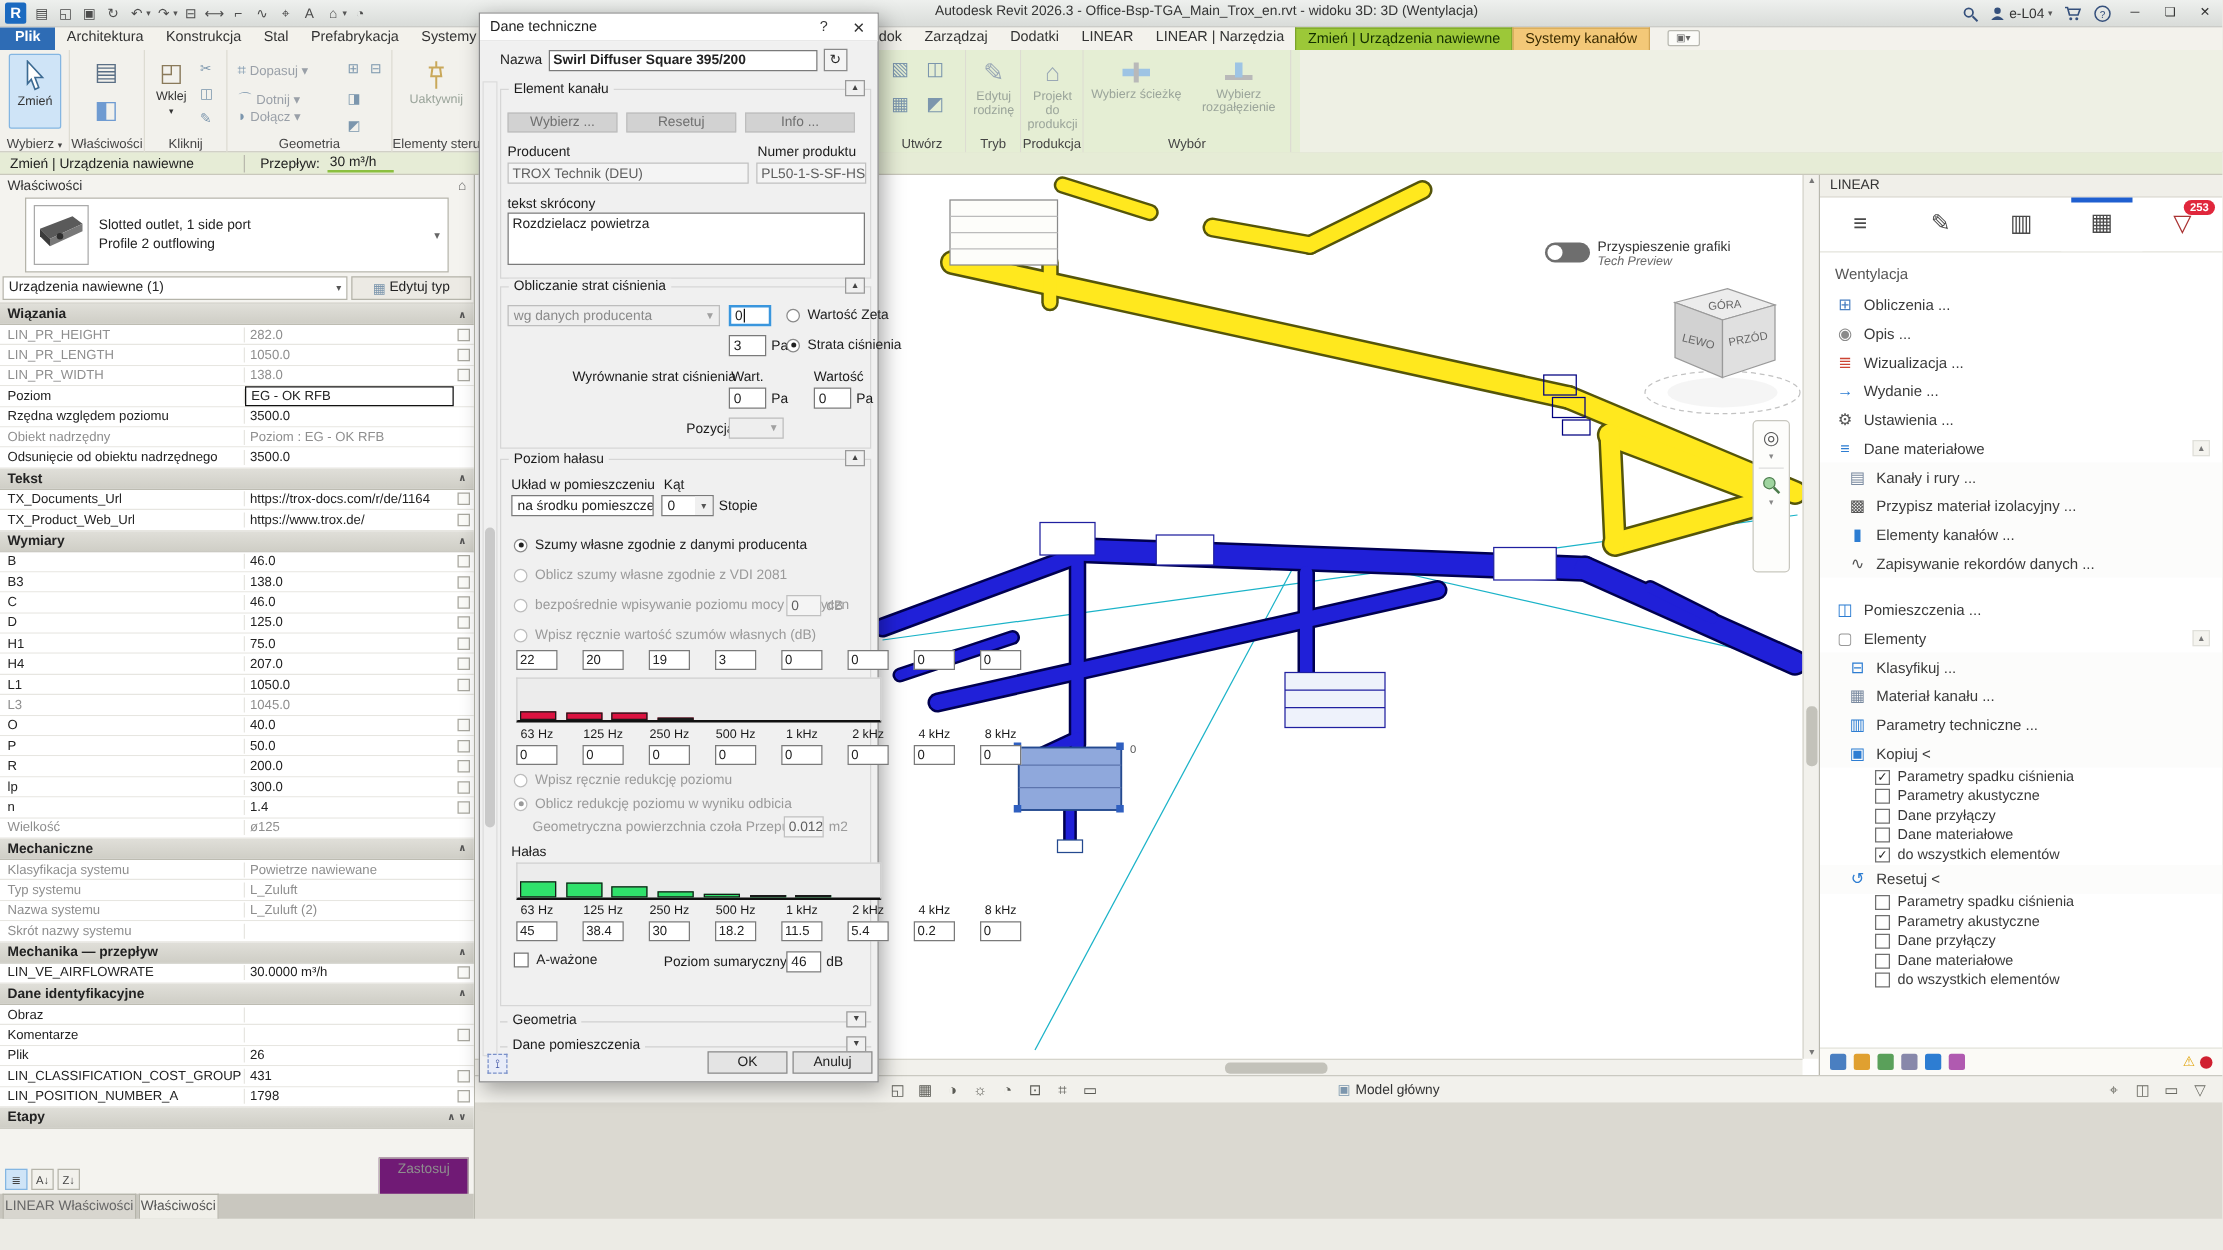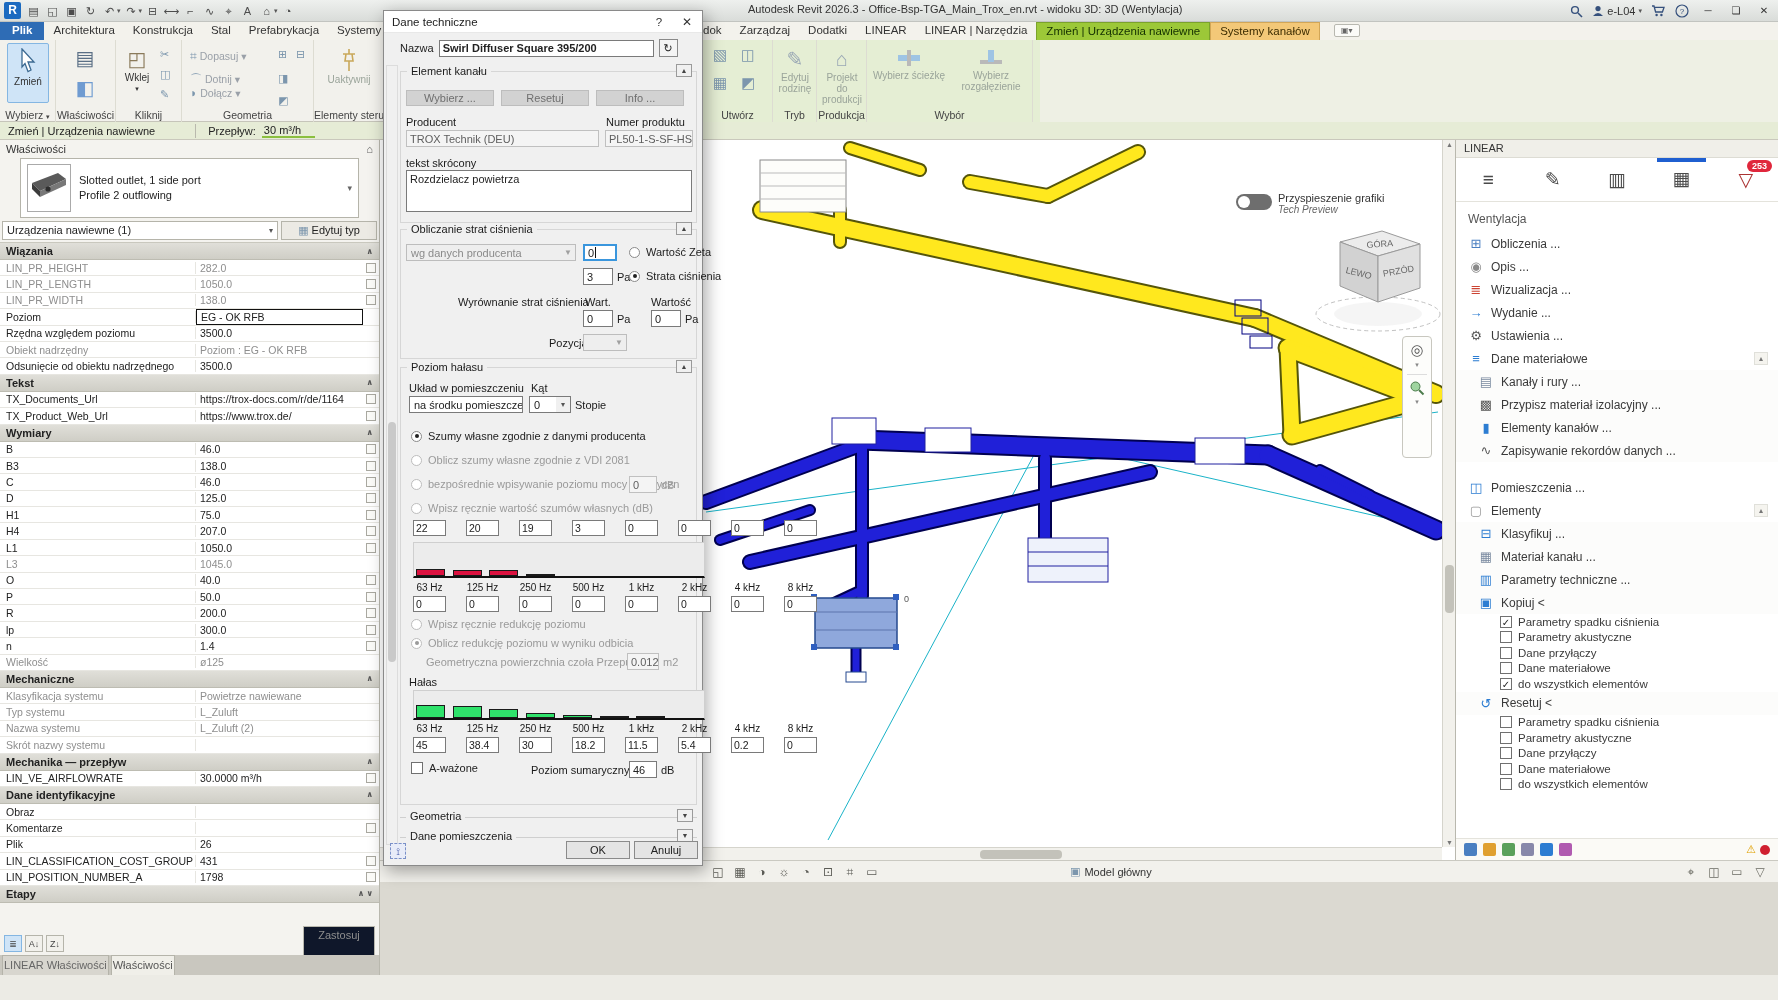--- a/index.html
+++ b/index.html
@@ -66,21 +66,21 @@
   .prow{height:16.4px;display:flex;align-items:center;border-bottom:1px solid #e7e6e1;background:#fff}
   .plab{width:196px;padding-left:6px;overflow:hidden;white-space:nowrap;border-right:1px solid #e7e6e1;font-size:10.5px}
   .pval{flex:1;padding-left:4px;overflow:hidden;white-space:nowrap;font-size:10.5px;height:100%;display:flex;align-items:center}
   .dis{color:#8e8e8e}
   .pval.sel{border:1.5px solid #111;background:#fff}
   .passoc{width:10px;height:10px;border:1px solid #a9a8a0;background:#fbfbf8;margin:0 3px}
   .passoc.hide{visibility:hidden}
   .pfoot{margin-top:auto;height:24px;display:flex;align-items:center;padding:0 4px;gap:3px}
   .sortbtn{width:18px;height:17px;border:1px solid #b5b4aa;background:#f2f1ec;font-size:9px;text-align:center;line-height:16px;color:#444}
   .sortbtn.on{background:#cfe4f7;border-color:#84b6e2}
-  .applybtn{margin-left:auto;width:72px;height:35px;border:1px solid #b9b8ae;background:#0f172a;color:#8e8e8e;text-align:center;line-height:17px}
+  .applybtn{margin-left:auto;width:72px;height:35px;border:1px solid #b9b8ae;background:#701a75;color:#8e8e8e;text-align:center;line-height:17px}
   .ptabs{height:20px;display:flex;gap:2px;padding:0 2px;background:#c9c7bf}
   .ptab{padding:3px 1px;background:#d8d6cf;color:#666;border:1px solid #b5b4aa;border-bottom:none}
   .ptab.on{background:#f0efe9;color:#555}
 
   
   .viewport{position:absolute;left:380px;top:140px;width:1075px;height:720px;background:#fff;overflow:hidden}
   #scene{position:absolute;left:0;top:0}
   .vscroll{position:absolute;right:0;top:0;width:13px;height:707px;background:#f2f1ec;border-left:1px solid #d5d4cc}
   .vthumb{position:absolute;left:2px;top:425px;width:9px;height:48px;background:#c3c2ba;border-radius:4px}
   .varrow{position:absolute;left:0;width:13px;font-size:7px;color:#777;text-align:center}

